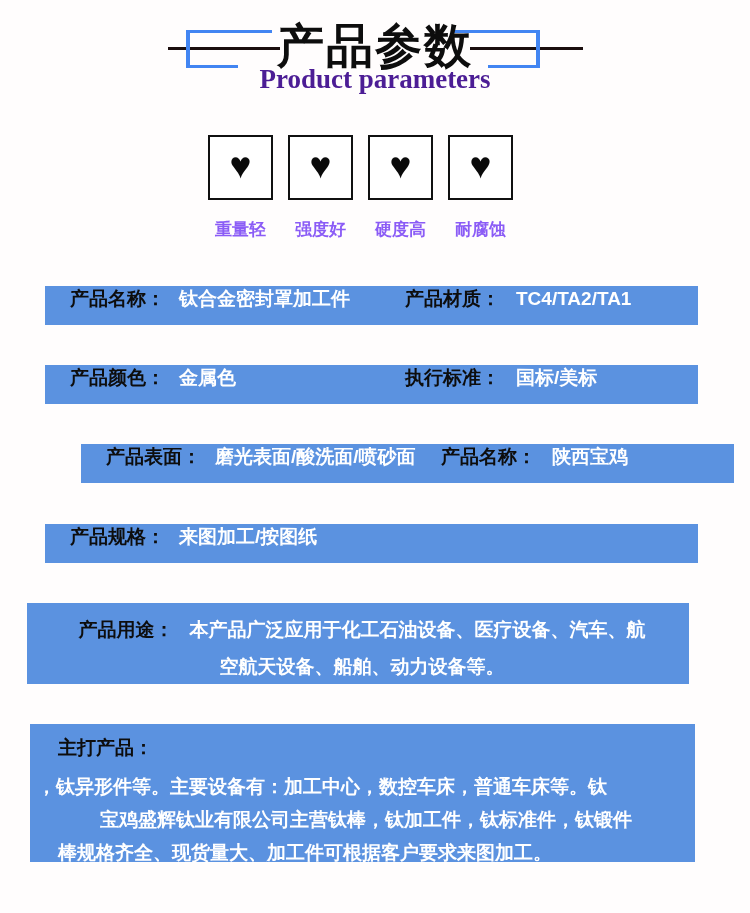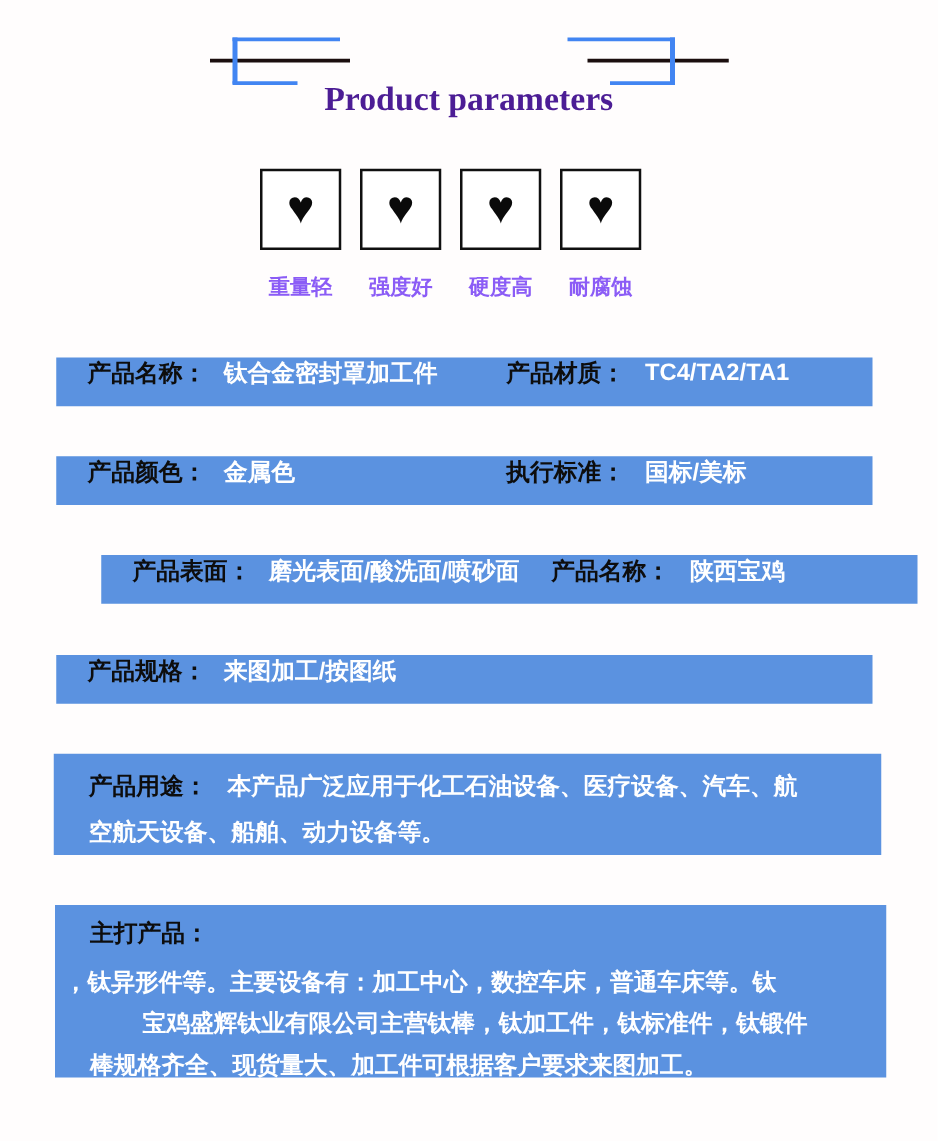--- a/index.html
+++ b/index.html
@@ -47,48 +47,49 @@
     font-size:19px; font-weight:bold; white-space:nowrap;
   }
   .bar .k { color:#0d0d0d; }
   .bar .v { color:#ffffff; margin-left:14px; }
   .bar .pair2 { position:absolute; left:360px; display:flex; align-items:center; }
   .bar .pair2 .v { margin-left:16px; }
   .bar1 { top:286px; } .bar2 { top:365px; } .bar3 { top:444px;margin-left:36px; } .bar4 { top:524px; }
 
   
   .block5 {
-    position:absolute; left:43px; top:603px; width:662px; height:81px; background:#5b92e0;
-    padding:8px 20px 0 28px; font-size:19px; font-weight:bold; line-height:37px;
+    position:absolute; left:27px; top:603px; width:662px; height:81px; background:#5b92e0;
+    padding:8px 20px 0 28px; font-size:19px; font-weight:bold; line-height:37px;text-align:center;
   }
   .block5 .k { color:#0d0d0d; margin-right:16px; }
   .block5 .v { color:#ffffff; }
 
   
   .block6 {
-    position:absolute; left:44px; top:724px; width:665px; height:138px; background:#5b92e0;
+    position:absolute; left:30px; top:724px; width:665px; height:138px; background:#5b92e0;
     padding:11px 24px 0 28px; font-size:19px; font-weight:bold;
   }
   .block6 .k { color:#0d0d0d; line-height:26px; display:block; margin-bottom:9px; }
   .block6 .pline { color:#ffffff; line-height:33px; white-space:nowrap; }
   .block6 .pline.first { text-indent:42px; }
   .block6 .pline.second { margin-left:-21px; }
 </style>
 </head>
 <body>
 
 <div class="page">
 
   <div class="hdr">
     <div class="dark-line l"></div>
     <div class="dark-line r"></div>
     <div class="bracket l"></div>
     <div class="bracket r"></div>
     <div class="bracket-foot l"></div>
     <div class="bracket-foot r"></div>
+    <div class="hdr-title">产品参数</div>
     <div class="hdr-sub">Product parameters</div>
   </div>
 
   <div class="features">
     <div class="feature">
       <div class="feature-box">
         <span class="heart">♥</span>
       </div>
       <span class="feature-label">重量轻</span>
     </div>

